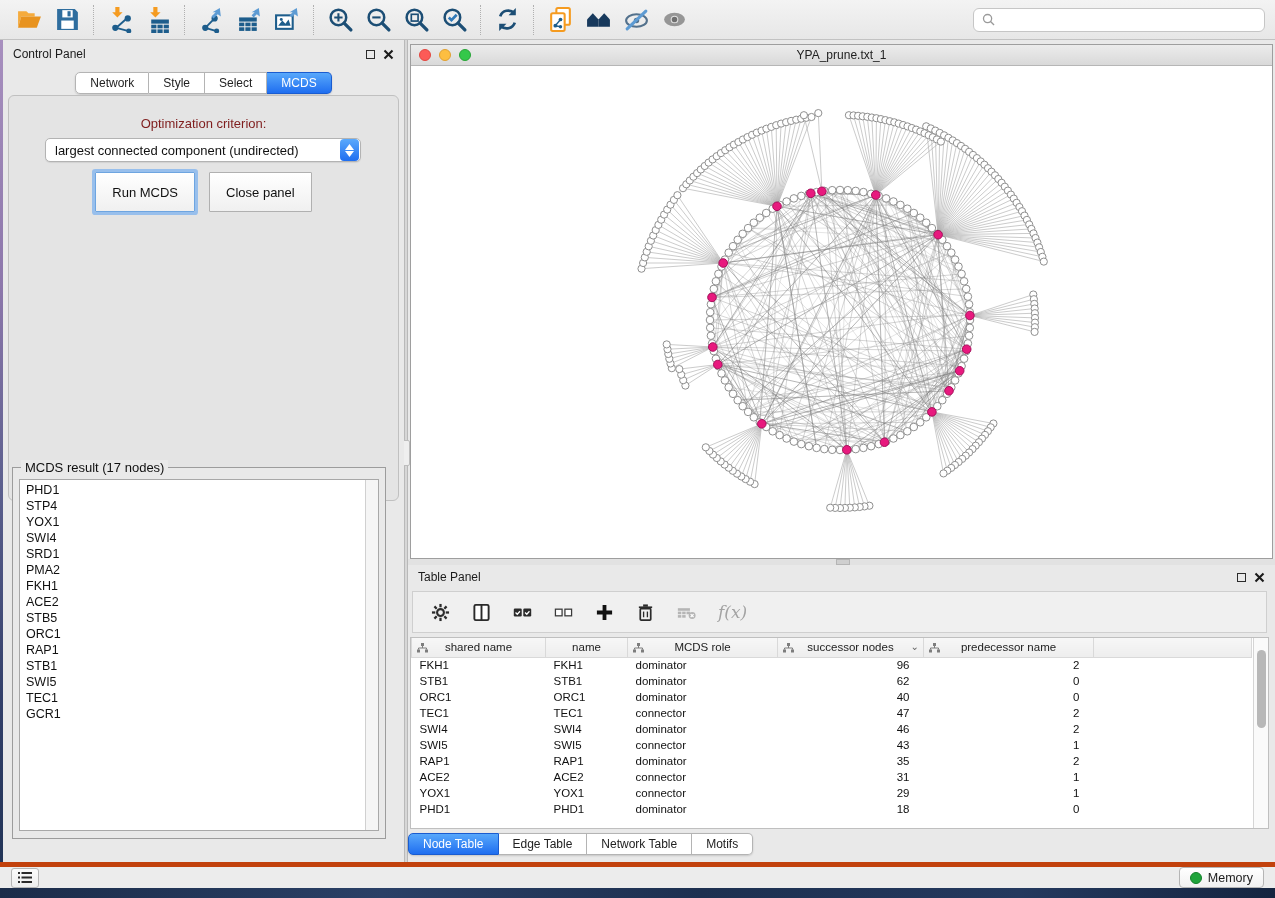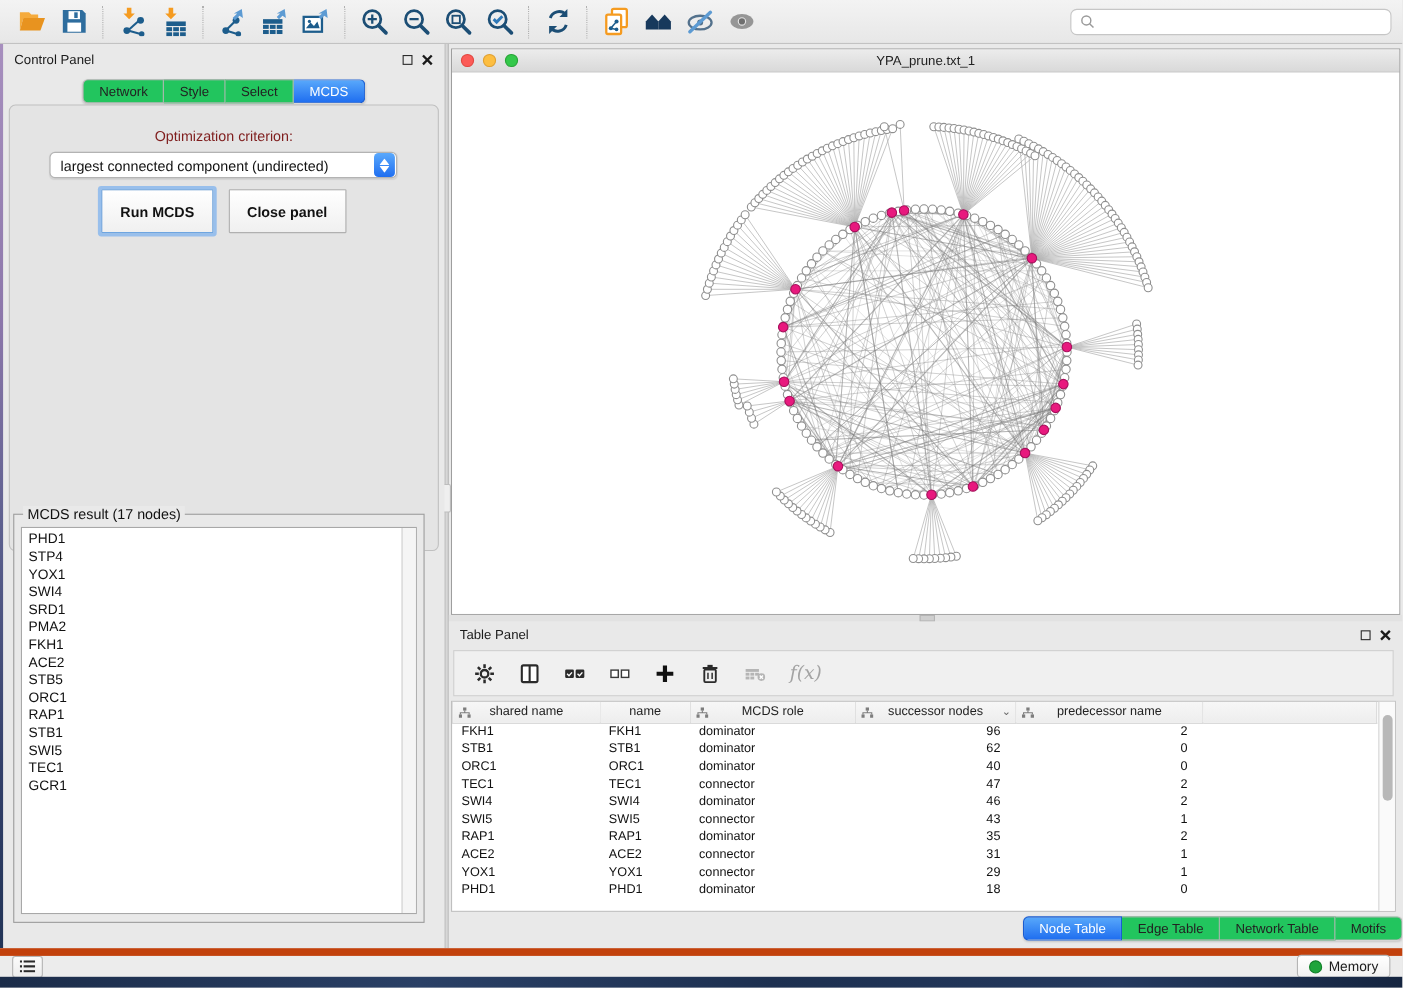--- a/index.html
+++ b/index.html
@@ -32,40 +32,40 @@
 
   
   #control-panel { left:3px; top:40px; width:401px; height:822px; background:#e9e9e9; }
   #cp-header { position:absolute; left:0; top:0; width:100%; height:28px; display:flex; align-items:center; padding:0 10px; }
   #cp-title { font-size:12px; color:#1b1b1b; }
   .win-btns { margin-left:auto; display:flex; gap:8px; align-items:center; }
   .float-icon { width:9px; height:9px; border:1.6px solid #2b2b2b; display:inline-block; }
 
   #cp-tabs { position:absolute; left:0; top:32px; width:100%; display:flex; justify-content:center; }
   .seg { display:flex; box-shadow:0 1px 2px rgba(0,0,0,.15); border-radius:5px; }
-  .seg-tab { height:22px; padding:0 14px; background:#22c55e; border:1px solid #b4b4b4; border-left:none;
+  .seg-tab { height:22px; padding:0 14px; background:#ffffff; border:1px solid #b4b4b4; border-left:none;
              display:flex; align-items:center; font-size:12px; color:#222; }
   .seg-tab:first-child { border-left:1px solid #b4b4b4; border-radius:5px 0 0 5px; }
   .seg-tab:last-child { border-radius:0 5px 5px 0; }
   .seg-tab.active { background:linear-gradient(#58a8fb,#1f6ef0); border-color:#1a5cd0; color:#fff; }
 
   #cp-box { position:absolute; left:5px; top:55px; width:391px; height:406px; background:#e4e4e4;
             border:1px solid #c0c0c0; border-radius:6px; }
   #opt-label { position:absolute; left:0; top:20px; width:100%; text-align:center; font-size:13px; color:#7f1d1d; }
   #criterion { position:absolute; left:36px; top:42px; width:316px; height:24px; background:#fff;
                border:1px solid #b3b3b3; border-radius:5px; display:flex; align-items:center;
                box-shadow:0 1px 1px rgba(0,0,0,.08); }
   #criterion .val { flex:1; padding:0 9px; font-size:13px; color:#111; white-space:nowrap; overflow:hidden; }
   #criterion .stepper { width:19px; height:22px; margin-right:1px; border-radius:4px;
                background:linear-gradient(#5aa9fc,#1f6ef0); display:flex; flex-direction:column;
                align-items:center; justify-content:center; gap:1px; }
   #criterion .stepper svg { width:9px; height:6px; }
   .btn-row { position:absolute; left:0; top:76px; width:100%; display:flex; justify-content:center; gap:14px; }
   .push-btn { height:40px; padding:0 16px; background:linear-gradient(#ffffff,#f0f0f0); border:1px solid #b0b0b0;
-              border-radius:1px; font-size:13px; color:#111; display:flex; align-items:center;font-weight:bold; }
+              border-radius:1px; font-size:13px; color:#111; display:flex; align-items:center; }
   .push-btn.focus { box-shadow:0 0 0 3px rgba(110,170,240,.65); border-color:#6ea5e0; }
 
   #mcds-fieldset { position:absolute; left:9px; top:427px; width:374px; height:372px;
                    border:1px solid #9c9c9c; background:#e9e9e9; }
   #mcds-legend { position:absolute; left:8px; top:-8px; background:#e9e9e9; padding:0 4px; font-size:13px; color:#111; }
   #mcds-list-wrap { position:absolute; left:6px; top:11px; right:6px; bottom:7px; background:#fff;
                     border:1px solid #a8a8a8; overflow:hidden; }
   #mcds-list { list-style:none; padding:2px 0 0 6px; }
   #mcds-list li { font-size:12.5px; line-height:16px; color:#111; }
   #mcds-scroll { position:absolute; right:0; top:0; bottom:0; width:13px; background:#f5f5f5; border-left:1px solid #d0d0d0; }
@@ -96,24 +96,24 @@
   #tbl { border-collapse:collapse; table-layout:fixed; width:841px; font-size:11.5px; }
   #tbl th { height:19px; background:linear-gradient(#f7f7f7,#ededed); border:1px solid #d9d9d9; border-top:none;
             font-weight:normal; color:#222; position:relative; text-align:center; padding:0 4px; }
   #tbl th .hicon { position:absolute; left:5px; top:5px; }
   #tbl th .sort { position:absolute; right:4px; top:3px; color:#666; font-size:10px; }
   #tbl td { height:16px; padding:0 8px; color:#111; white-space:nowrap; overflow:hidden; }
   #tbl td.num { text-align:right; padding-right:14px; }
   #tbl-scroll { position:absolute; right:0; top:0; bottom:0; width:15px; background:#fafafa; border-left:1px solid #d5d5d5; }
   #tbl-thumb { position:absolute; left:3px; top:12px; width:9px; height:78px; background:#b8b8b8; border-radius:5px; }
 
-  #tp-tabs { position:absolute; left:0; top:268px; width:100%; display:flex; justify-content:flex-end; }
+  #tp-tabs { position:absolute; left:0; top:268px; width:100%; display:flex; justify-content:flex-start; }
 
   
-  #status-bar { left:0; top:862px; width:1275px; height:26px; background:#ececec; border-top:7px solid #c2410c;
+  #status-bar { left:0; top:862px; width:1275px; height:26px; background:#ececec; border-top:5px solid #c2410c;
                 display:flex; align-items:center; padding:0 11px; }
   #list-btn { width:28px; height:20px; background:linear-gradient(#fbfbfb,#ededed); border:1px solid #b5b5b5;
               border-radius:3px; display:flex; align-items:center; justify-content:center; }
   #memory-btn { margin-left:auto; height:21px; padding:0 10px; background:linear-gradient(#ffffff,#f1f1f1);
                 border:1px solid #b5b5b5; border-radius:4px; display:flex; align-items:center; gap:6px; font-size:12.5px; }
   #memory-dot { width:12px; height:12px; border-radius:50%; background:#1fa43b; border:1px solid #13802a; }
   #desktop { left:0; top:888px; width:1275px; height:10px;
              background:linear-gradient(90deg,#1b2c49,#2a4066 30%,#1d3050 55%,#24395e 80%,#152540); }
 </style>
 </head>

